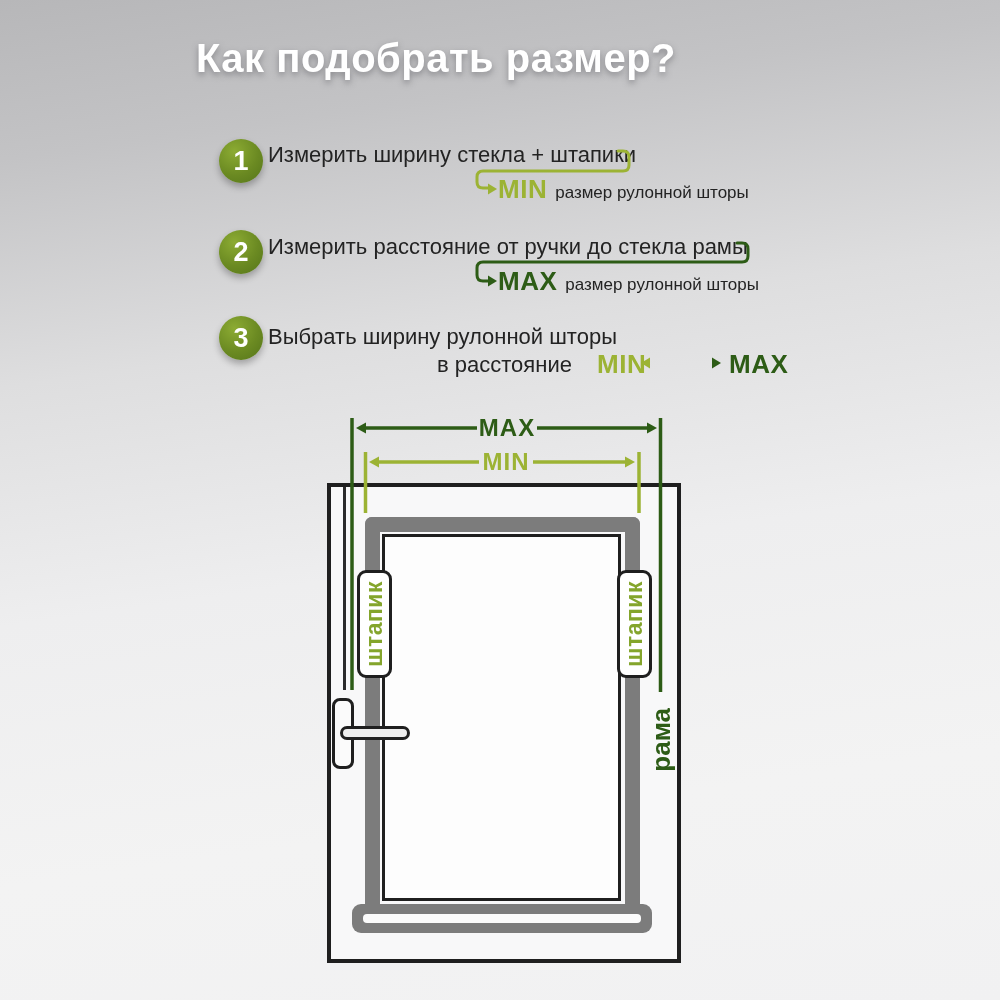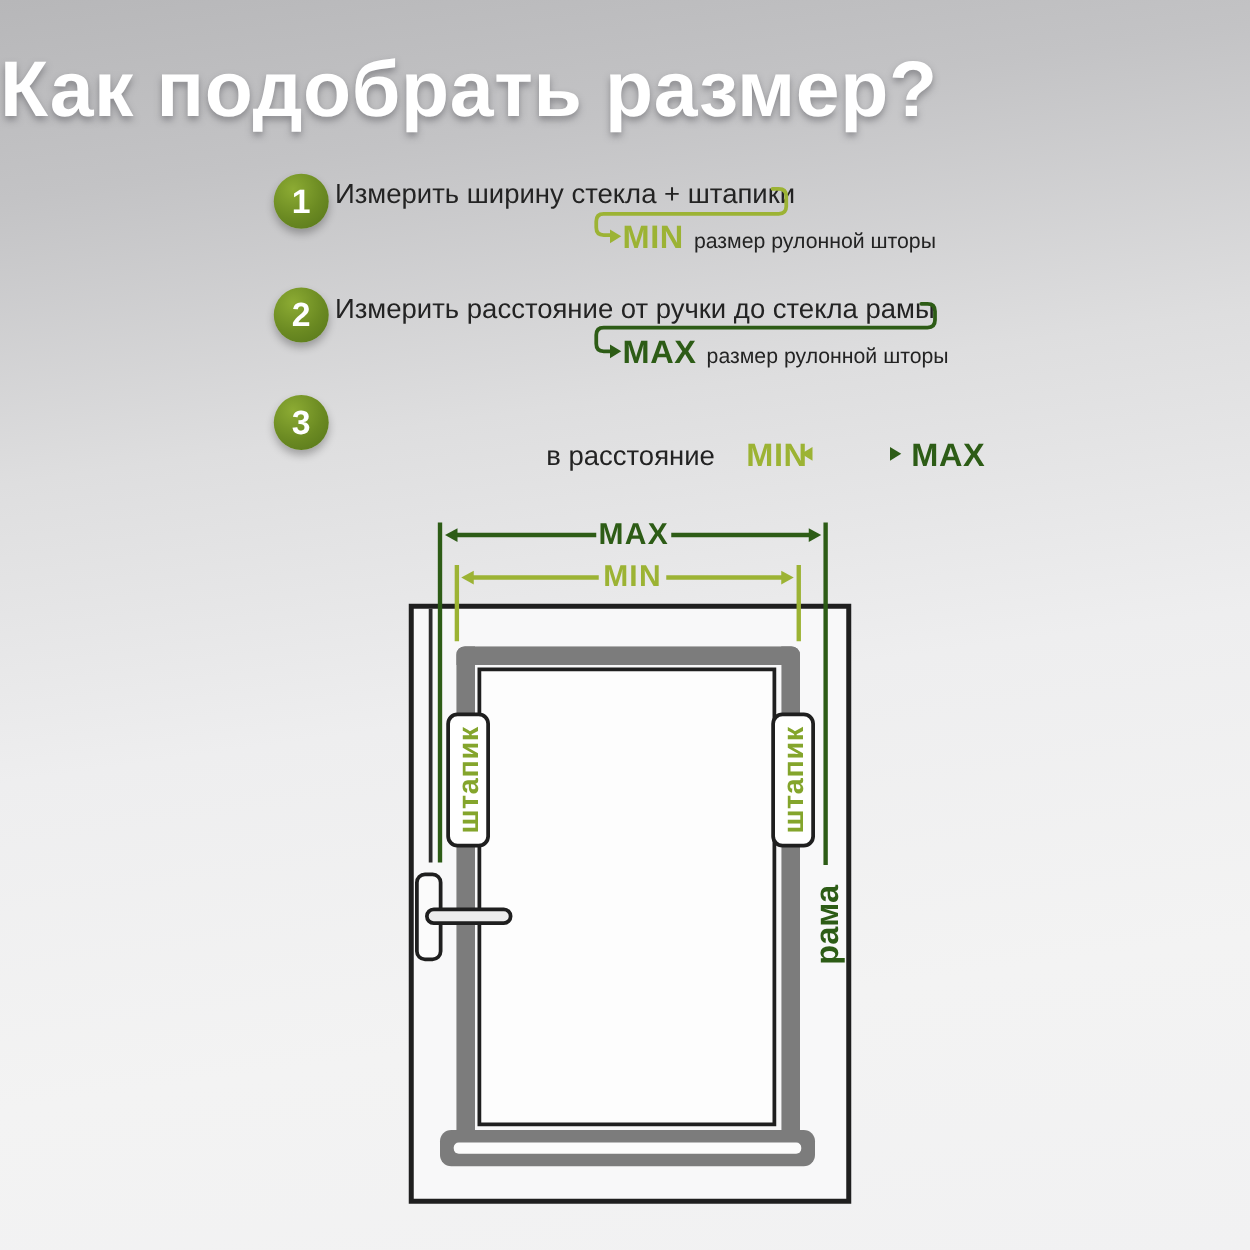--- a/index.html
+++ b/index.html
@@ -2,22 +2,22 @@
 <html><head>
 <meta charset="utf-8">
 <style>
   html,body{margin:0;padding:0;}
   .canvas{
     position:relative;width:1000px;height:1000px;overflow:hidden;
     font-family:"Liberation Sans", sans-serif;
     background:linear-gradient(172deg,#b7b7b9 0%,#c3c3c5 14%,#dededf 34%,#eeeeef 55%,#f3f3f3 78%,#f1f1f2 100%);
   }
   .title{
-    position:absolute;left:0;top:36px;width:872px;text-align:left;
-    font-size:63px;font-weight:700;color:#ffffff;letter-spacing:.5px;
+    position:absolute;left:0;top:36px;width:872px;text-align:center;
+    font-size:40px;font-weight:700;color:#ffffff;letter-spacing:.5px;
     text-shadow:0 3px 6px rgba(90,90,95,.55);
   }
   .circle{
     position:absolute;left:219px;width:44px;height:44px;border-radius:50%;
     background:radial-gradient(circle at 35% 28%,#8cab33 0%,#6b8a22 55%,#55751a 100%);
     box-shadow:0 4px 7px rgba(0,0,0,.28);
     display:flex;align-items:center;justify-content:center;
     color:#fff;font-size:27px;font-weight:700;
   }
   .stext{
@@ -106,20 +106,21 @@
     <span class="kw light">MIN</span>
     <span class="rtext">размер рулонной шторы</span>
   </div>
 
   <div class="stext" style="left:268px;top:234px">Измерить расстояние от ручки до стекла рамы</div>
   <div class="result" style="left:498px;top:266px">
     <span class="kw dark">MAX</span>
     <span class="rtext">размер рулонной шторы</span>
   </div>
 
+  <div class="stext" style="left:268px;top:324px">Выбрать ширину рулонной шторы</div>
   <div class="stext" style="left:437px;top:352px">в расстояние</div>
   <div class="kw light" style="position:absolute;left:597px;top:349px">MIN</div>
   <div class="kw dark" style="position:absolute;left:729px;top:349px">MAX</div>
 
   <div class="frame"></div>
   <div class="sash"></div>
   <div class="glass"></div>
   <div class="rail"></div>
   <div class="rail-strip"></div>
   <div class="handle-base"></div>

